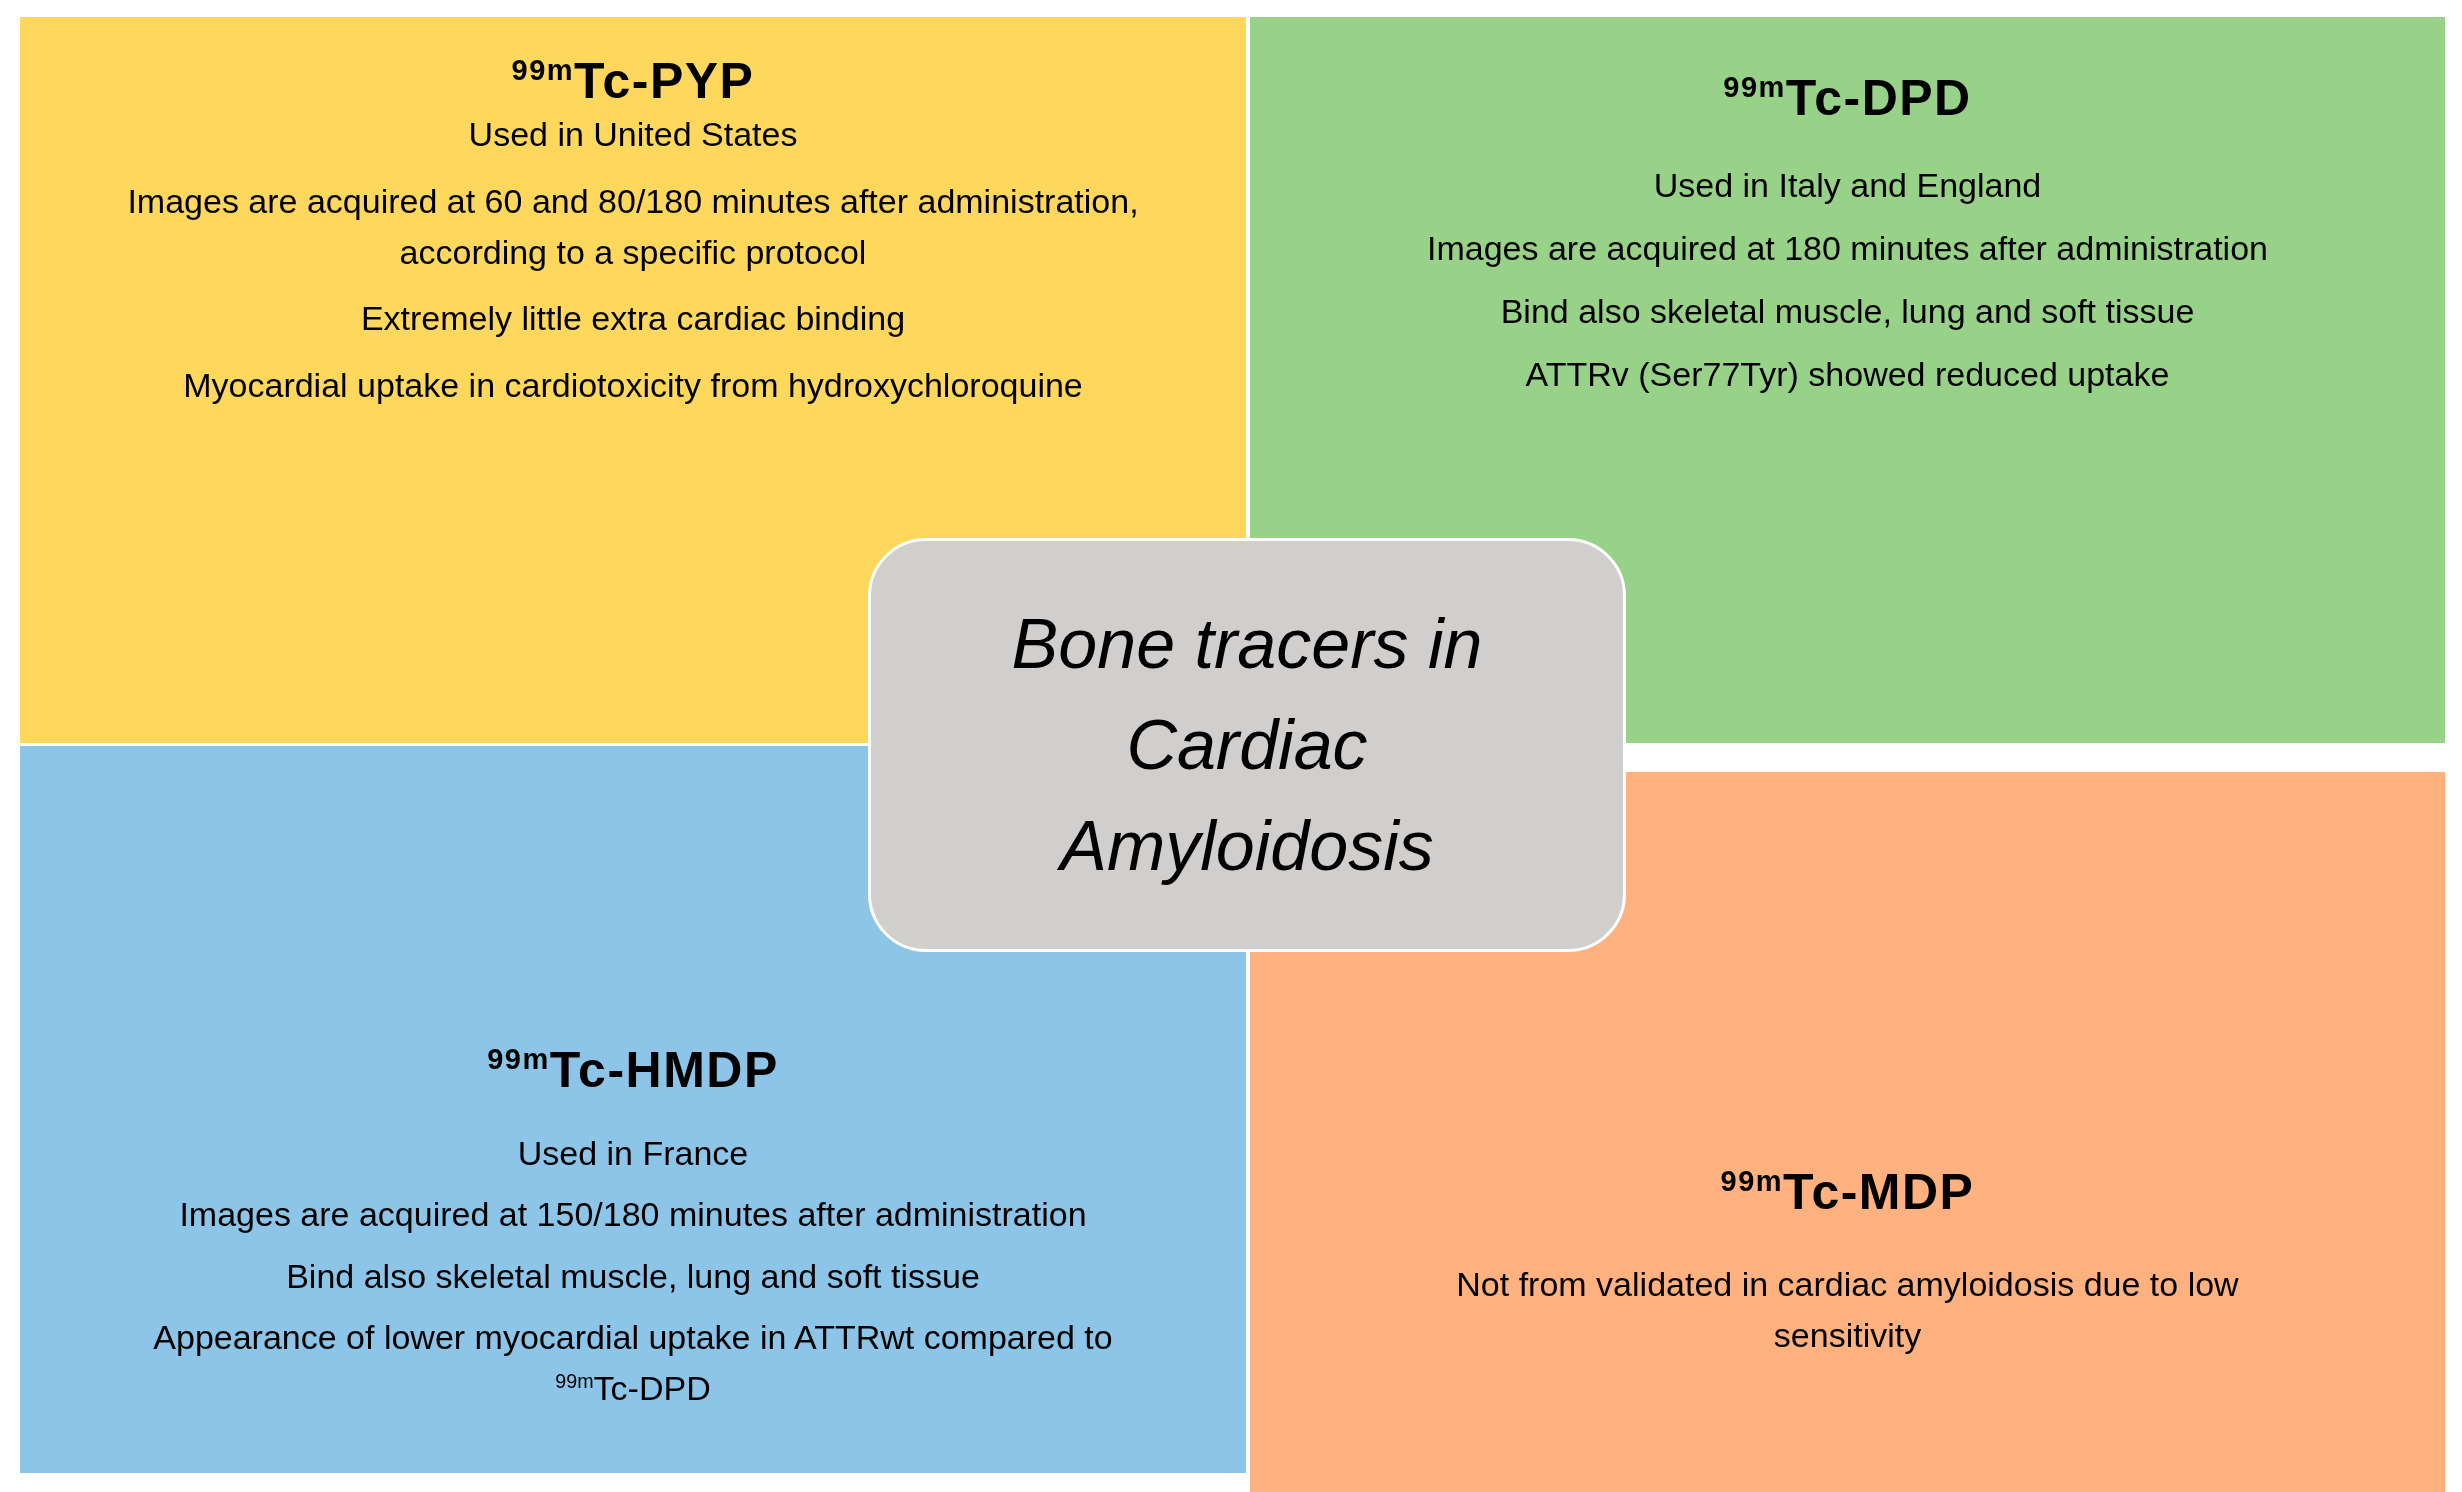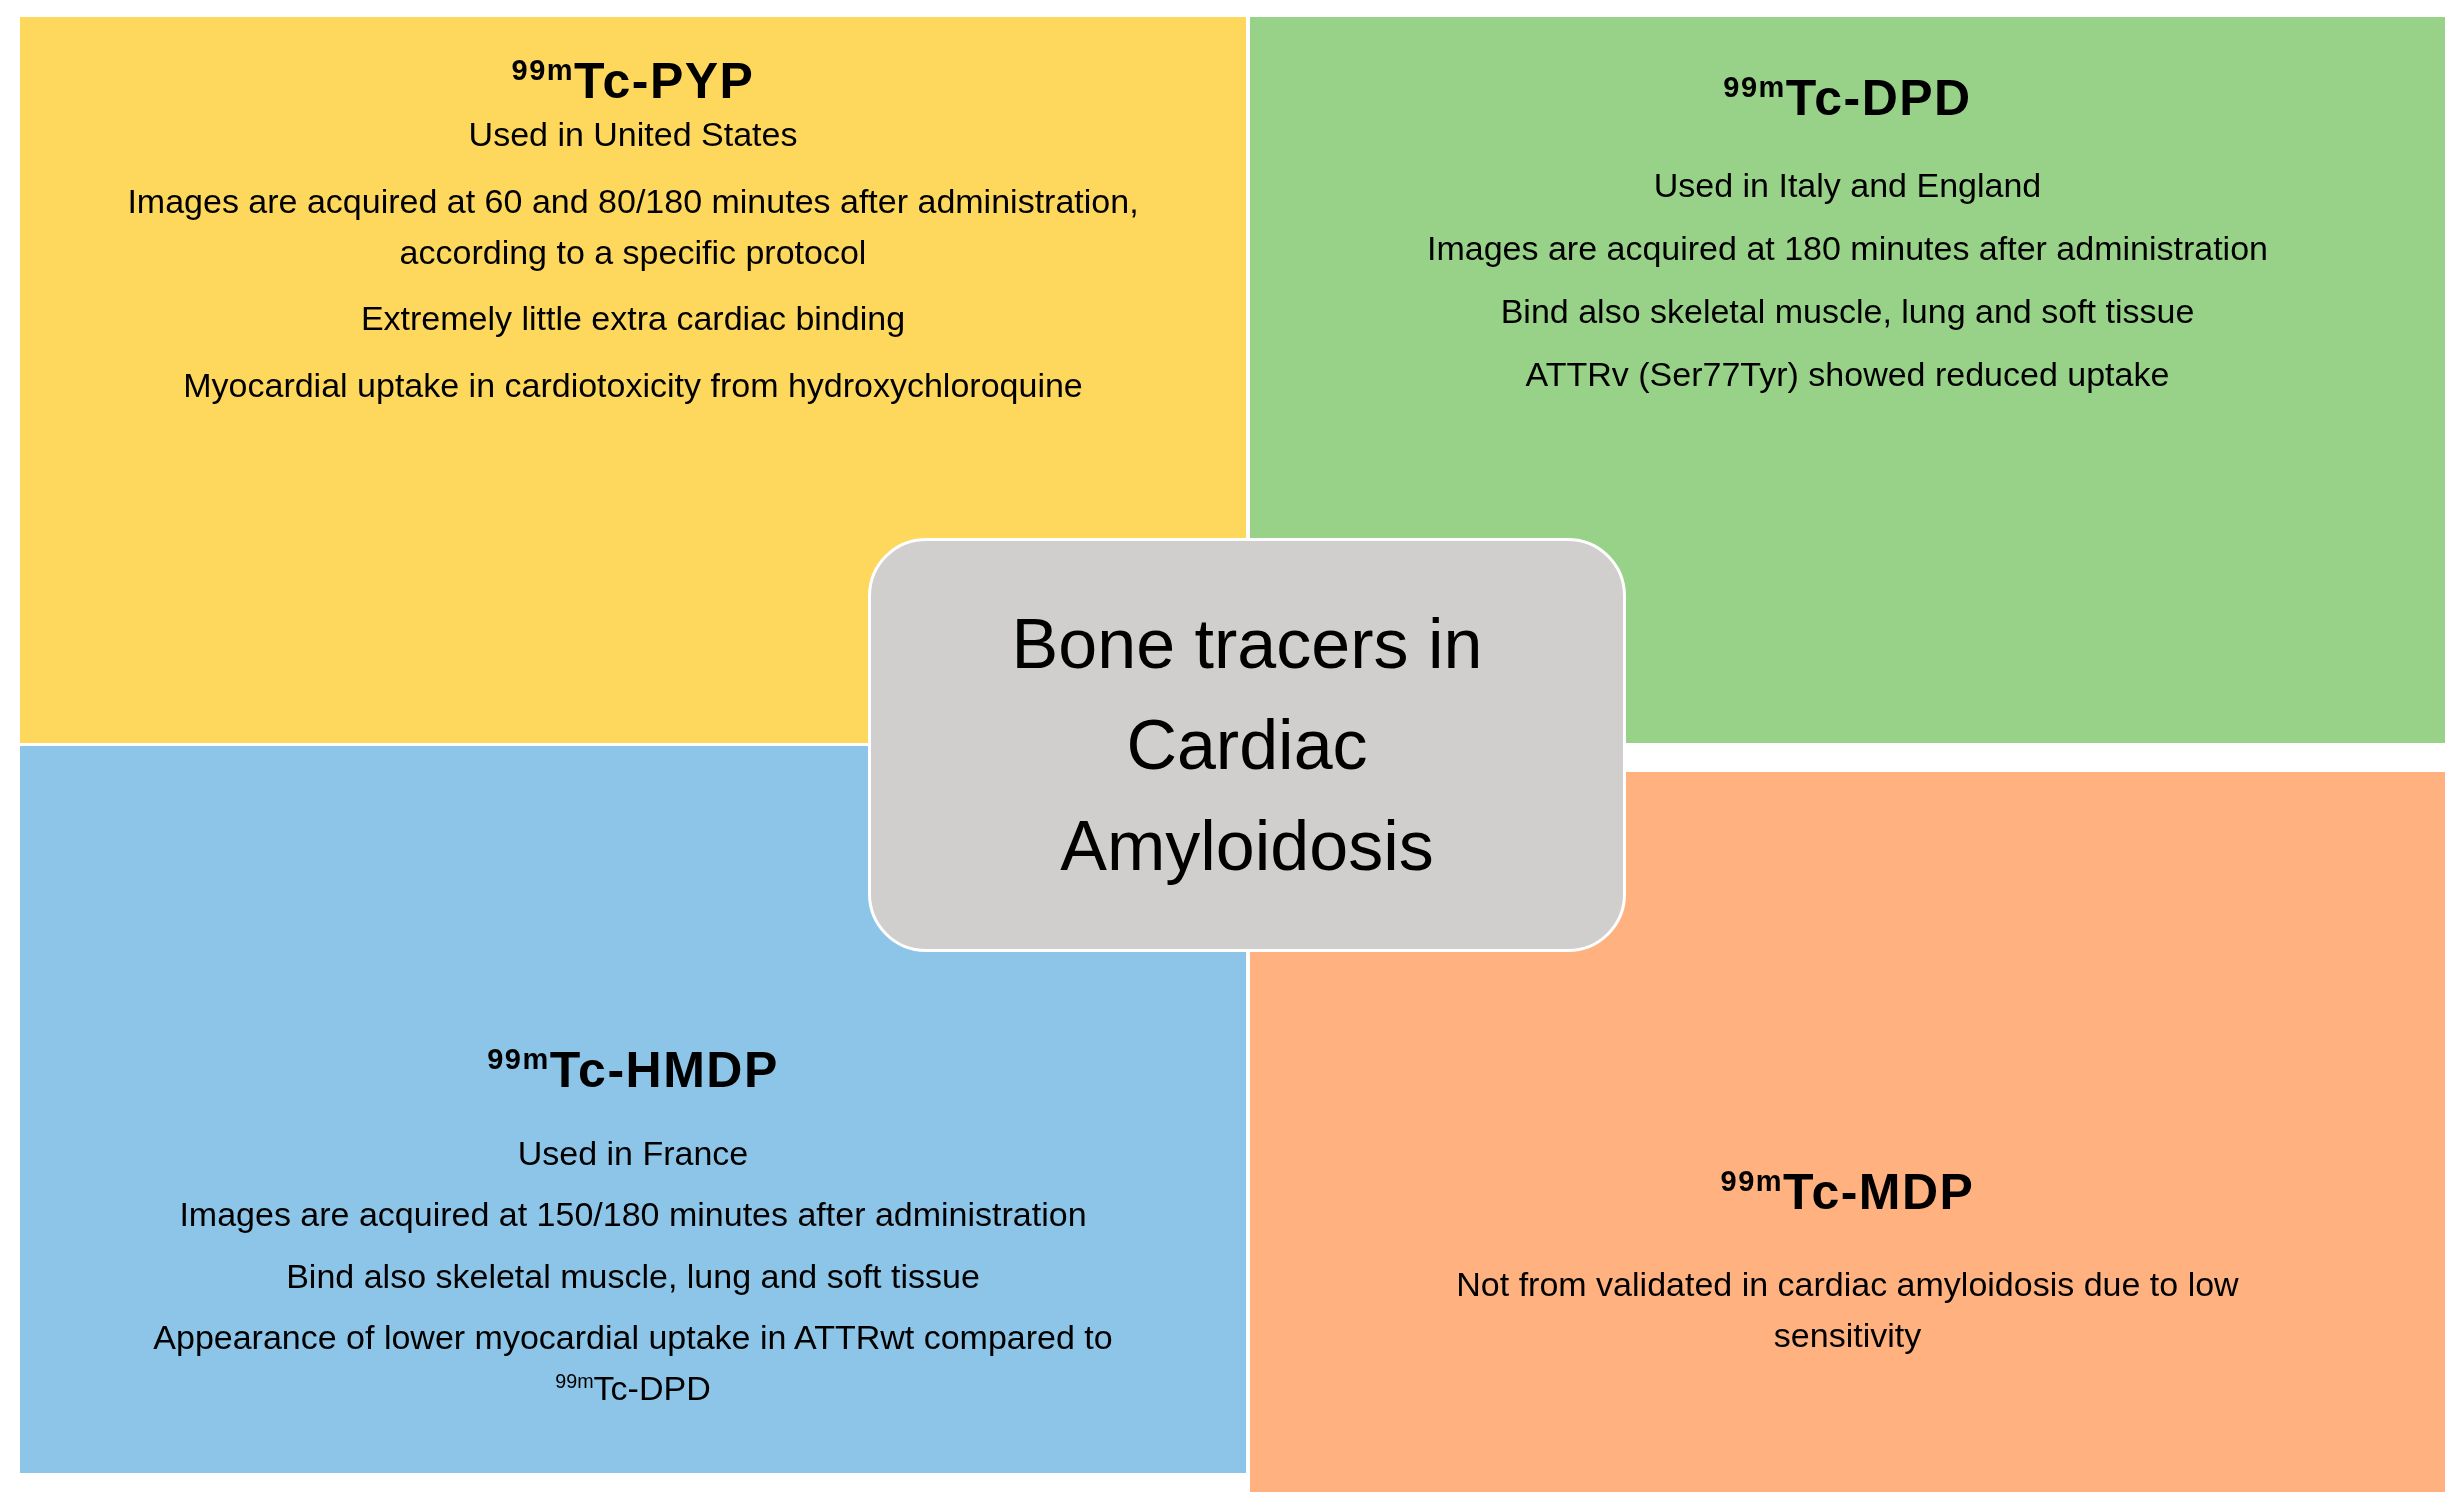--- a/index.html
+++ b/index.html
@@ -61,20 +61,21 @@
     width: 758px;
     height: 414px;
     box-sizing: border-box;
     border: 3.7px solid #ffffff;
     border-radius: 58px;
     display: flex;
     flex-direction: column;
     justify-content: center;
     align-items: center;
     text-align: center;
+    font-style: italic;
   }
   .center-line {
     font-size: 70px;
     line-height: 101px;
     white-space: nowrap;
   }
 </style>
 </head>
 <body>
 

